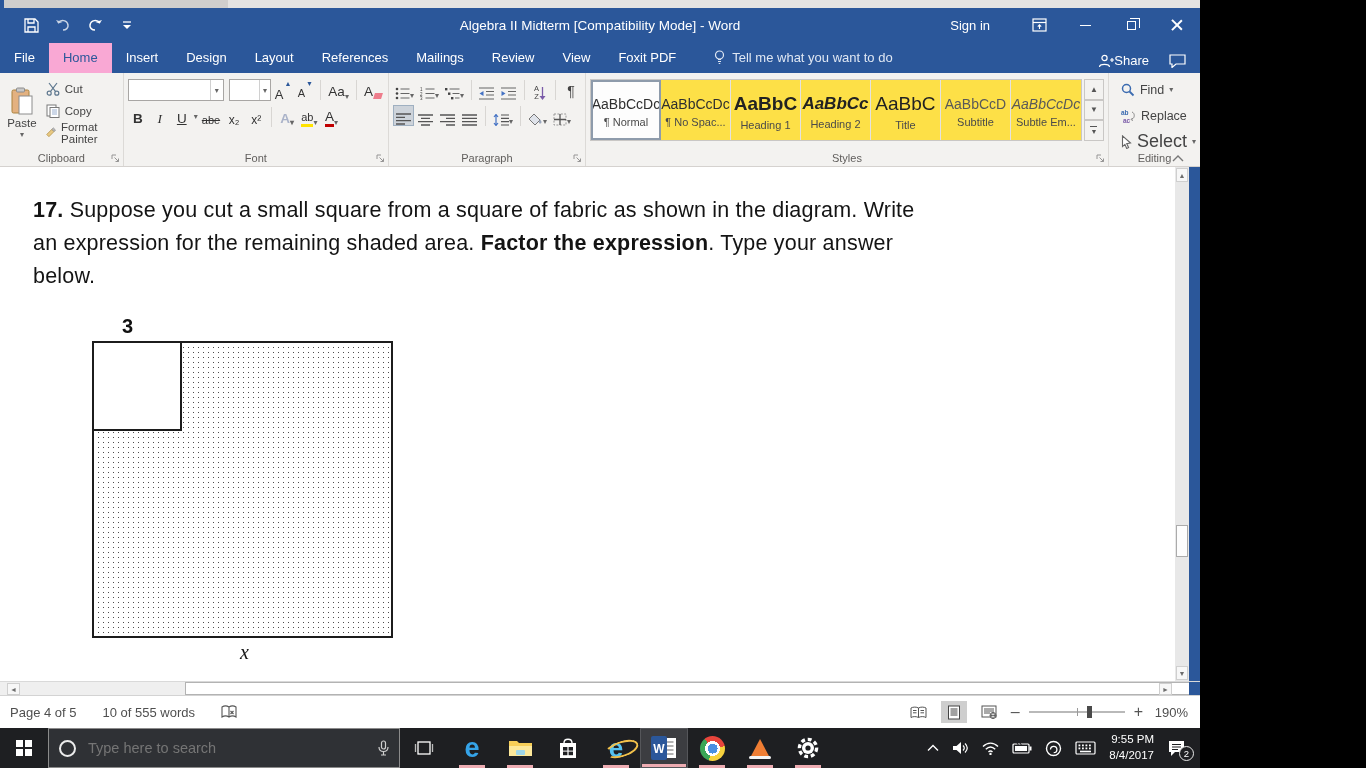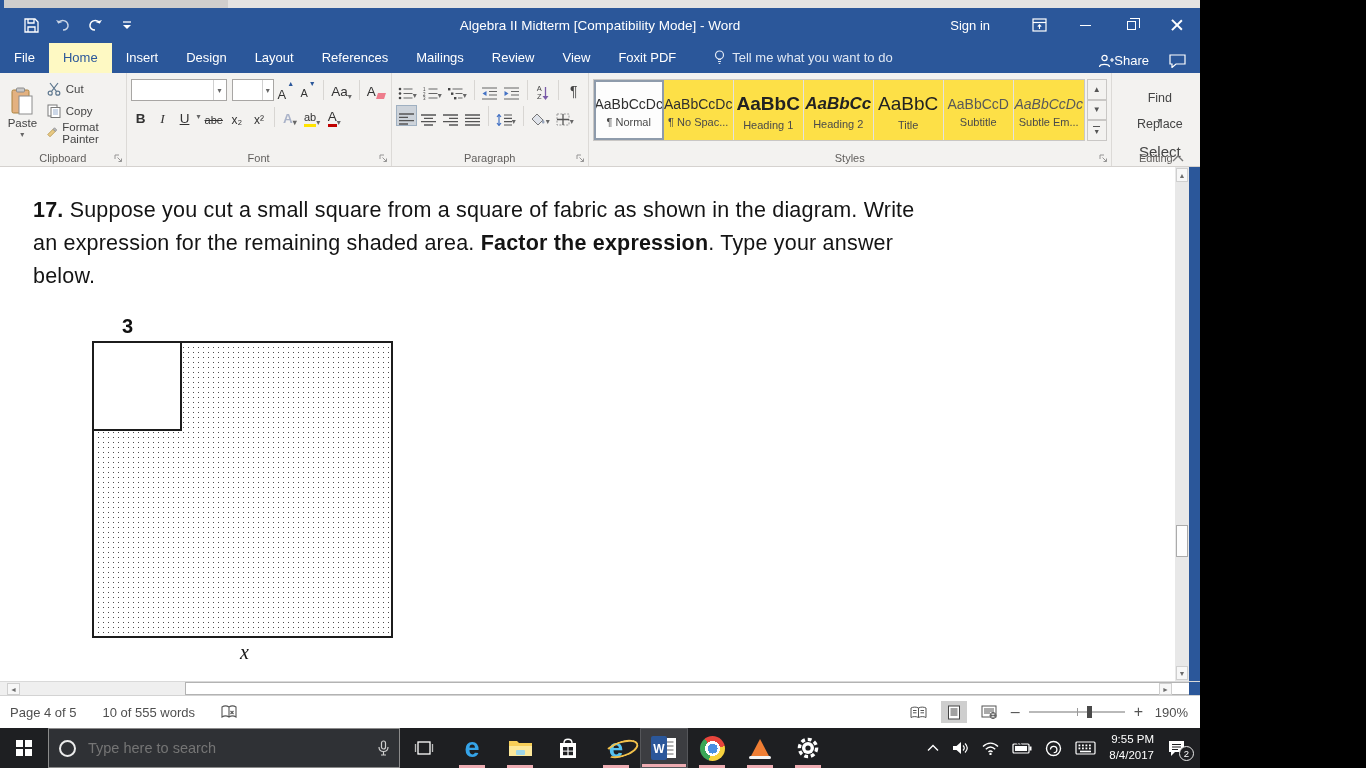--- a/index.html
+++ b/index.html
@@ -22,21 +22,21 @@
   .mini{width:11px;height:1px;background:#fff;display:block;}
   .resto{width:9px;height:9px;border:1px solid #fff;position:relative;display:block;}
   .resto:before{content:"";position:absolute;left:2px;top:-4px;width:9px;height:9px;border:1px solid #fff;border-bottom:none;border-left:none;}
   .xic{position:relative;width:12px;height:12px;display:block;}
   .xic:before,.xic:after{content:"";position:absolute;left:5px;top:-1px;width:1.5px;height:14px;background:#fff;}
   .xic:before{transform:rotate(45deg);} .xic:after{transform:rotate(-45deg);}
 
   
   .tabrow{height:31px;background:#2b579a;display:flex;align-items:flex-end;color:#fff;font-size:13px;}
   .tab{padding:7px 14px 8px;cursor:default;}
-  .tab.active{background:#fef9c3;color:#2b579a;}
+  .tab.active{background:#f9a8d4;color:#2b579a;}
   .tellme{display:flex;align-items:center;gap:7px;color:#dfe7f3;padding:7px 10px 8px;margin-left:14px;}
   .tabsp{margin-left:auto;display:flex;align-items:center;gap:6px;padding-bottom:5px;}
   .sharebox{display:flex;align-items:center;gap:0;font-size:13px;padding-right:14px;}
   .cmt{padding-right:14px;}
 
   
   .ribbon{height:94px;background:#f3f2f0;border-bottom:1px solid #d5d2cf;display:flex;position:relative;}
   .rgroup{position:relative;border-right:1px solid #dcdad7;padding:3px 4px 16px 4px;}
   .glabel{position:absolute;bottom:2px;left:0;right:0;text-align:center;font-size:11px;color:#605e5c;}
   .launcher{position:absolute;right:3px;bottom:3px;opacity:.75;}
@@ -60,21 +60,21 @@
   .stack{display:flex;flex-direction:column;align-items:center;line-height:1;}
   
   .gallery{display:flex;background:#fde047;border:1px solid #c9c7c5;height:62px;margin-top:3px;}
   .scard{width:70px;border-right:1px solid #e4e2e0;display:flex;flex-direction:column;align-items:center;justify-content:center;gap:4px;overflow:hidden;white-space:nowrap;padding-top:4px;}
   .scard.sel{border:2px solid #8e9bab;background:#fdfdfd;}
   .ssample{font-size:14px;color:#2f2f2f;}
   .sname{font-size:11px;color:#4a4a4a;}
   .scol{display:flex;flex-direction:column;margin-left:2px;margin-top:3px;}
   .scbtn{width:20px;height:20.5px;border:1px solid #c9c7c5;background:#f3f2f0;display:flex;align-items:center;justify-content:center;font-size:8px;color:#555;}
   
-  .erow{display:flex;align-items:center;gap:12px;height:21px;flex-direction:column;}
+  .erow{display:flex;align-items:center;gap:5px;height:21px;}
   .collapse{position:absolute;right:16px;bottom:4px;}
 
   
   .docarea{position:relative;height:514px;background:#fff;}
   .para{position:absolute;left:33px;top:27px;width:1200px;font-size:21.5px;line-height:33px;color:#141414;letter-spacing:.2px;}
   .diagram{position:absolute;left:92px;top:148px;width:305px;}
   .dlab3{margin-left:30px;font-size:20px;color:#111;font-weight:bold;height:26px;}
   .bigsq{position:relative;width:301px;height:297px;border:2px solid #1c1c1c;background:#fff;
      background-image:radial-gradient(#4c4c4c .9px,transparent 1px);background-size:5px 5px;background-position:2px 2px;}
   .cutsq{position:absolute;left:0;top:0;width:88px;height:88px;background:#fff;border-right:2px solid #1c1c1c;border-bottom:2px solid #1c1c1c;}
@@ -504,21 +504,21 @@
               <text x="2" y="13.5" font-size="6.5" fill="#7a5ba8" font-weight="bold">ac</text>
               <path d="M11 3 c3 1 3 6 0 7" fill="none" stroke="#888" stroke-width="1"></path>
               <path d="M11.5 9 l-1.5 1.5 2 1" fill="none" stroke="#888" stroke-width="1"></path>
             </svg>
           <span class="rtxt" style="font-size:12.5px">Replace</span>
         </div>
         <div class="erow">
           <svg width="11" height="14" viewBox="0 0 11 14">
               <path d="M1.5 .8 L9.5 8 L5.7 8.6 L7.6 12.6 L5.7 13.5 L3.9 9.4 L1.5 11.6 Z" fill="#fff" stroke="#666" stroke-width="1.1"></path>
             </svg>
-          <span class="rtxt" style="font-size:15px">Select</span>
+          <span class="rtxt" style="font-size:18px">Select</span>
           <span class="caret">▾</span>
         </div>
       </div>
       <div class="glabel">Editing</div>
     </div>
 
     <span class="collapse">
       <svg width="12" height="7" viewBox="0 0 12 7">
           <path d="M1 6 L6 1 L11 6" fill="none" stroke="#777" stroke-width="1.4"></path>
         </svg>

